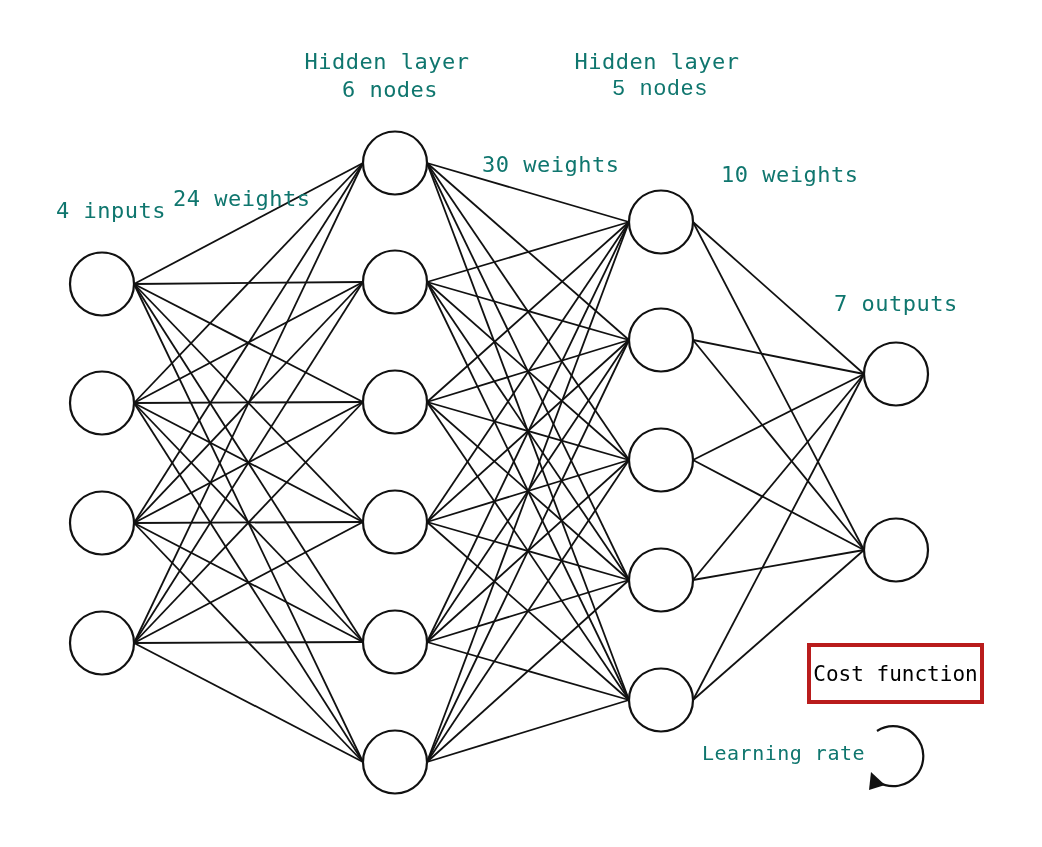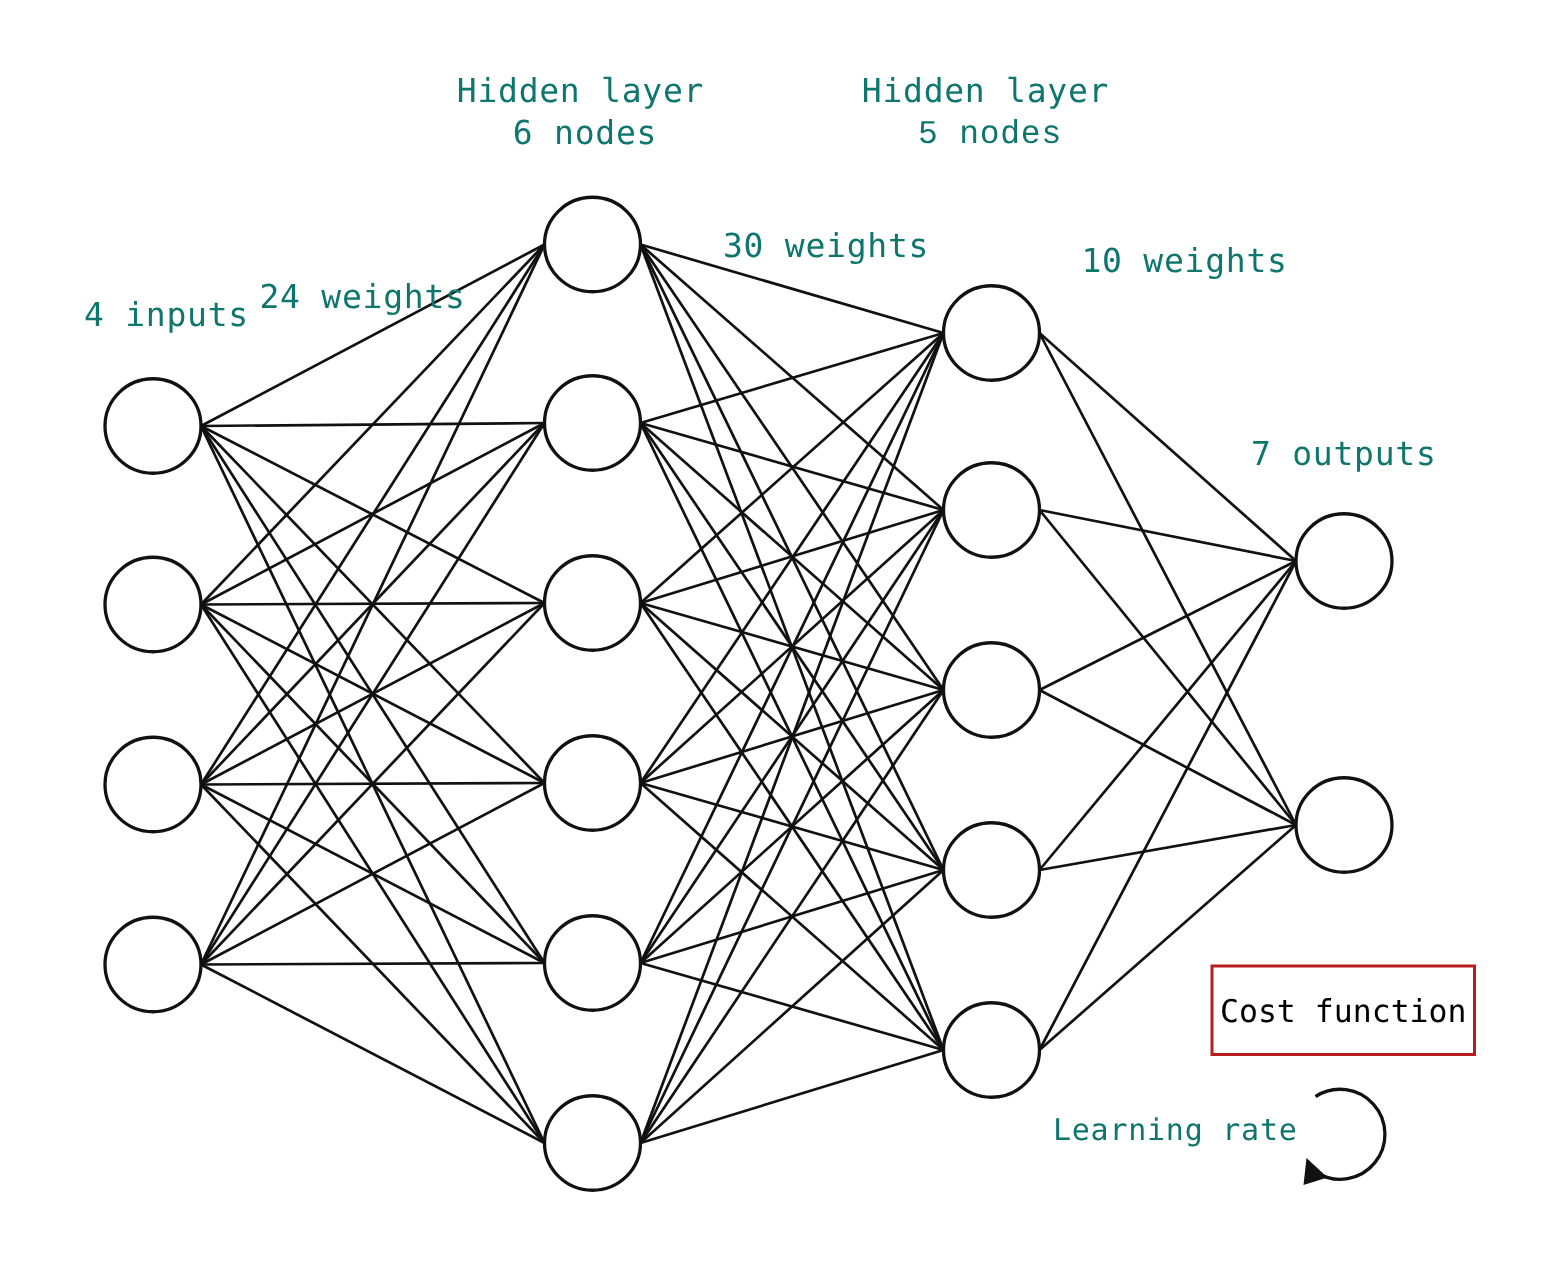--- a/index.html
+++ b/index.html
@@ -1,20 +1,20 @@
 <!DOCTYPE html>
 <html><head>
 <meta charset="utf-8">
 <style>
   html, body { margin: 0; padding: 0; background: #ffffff; }
   body { width: 1042px; height: 847px; position: relative; overflow: hidden; font-family: "DejaVu Sans Mono", "Liberation Mono", monospace; color: #000; }
   #canvas { position: absolute; left: 0; top: 0; width: 1042px; height: 847px; }
   .lbl { position: absolute; font-size: 22px; letter-spacing: 0.5px; white-space: nowrap; color: #0f766e; }
   .center { text-align: center; transform: translateX(-50%); }
-  .cost-box { position: absolute; left: 807px; top: 643px; width: 177px; height: 61px; border: 2px solid #b91c1c; box-sizing: border-box; display: flex; align-items: center; justify-content: center; font-size: 21px; }
+  .cost-box { position: absolute; left: 807px; top: 643px; width: 177px; height: 61px; border: 4px solid #b91c1c; box-sizing: border-box; display: flex; align-items: center; justify-content: center; font-size: 21px; }
 </style>
 </head>
 <body>
 
 <svg id="canvas" viewBox="0 0 1042 847" xmlns="http://www.w3.org/2000/svg">
   <g id="edges">
       <line x1="134" y1="284" x2="363" y2="163" stroke="#111111" stroke-width="1.8"></line>
       <line x1="134" y1="284" x2="363" y2="282" stroke="#111111" stroke-width="1.8"></line>
       <line x1="134" y1="284" x2="363" y2="402" stroke="#111111" stroke-width="1.8"></line>
       <line x1="134" y1="284" x2="363" y2="522" stroke="#111111" stroke-width="1.8"></line>

